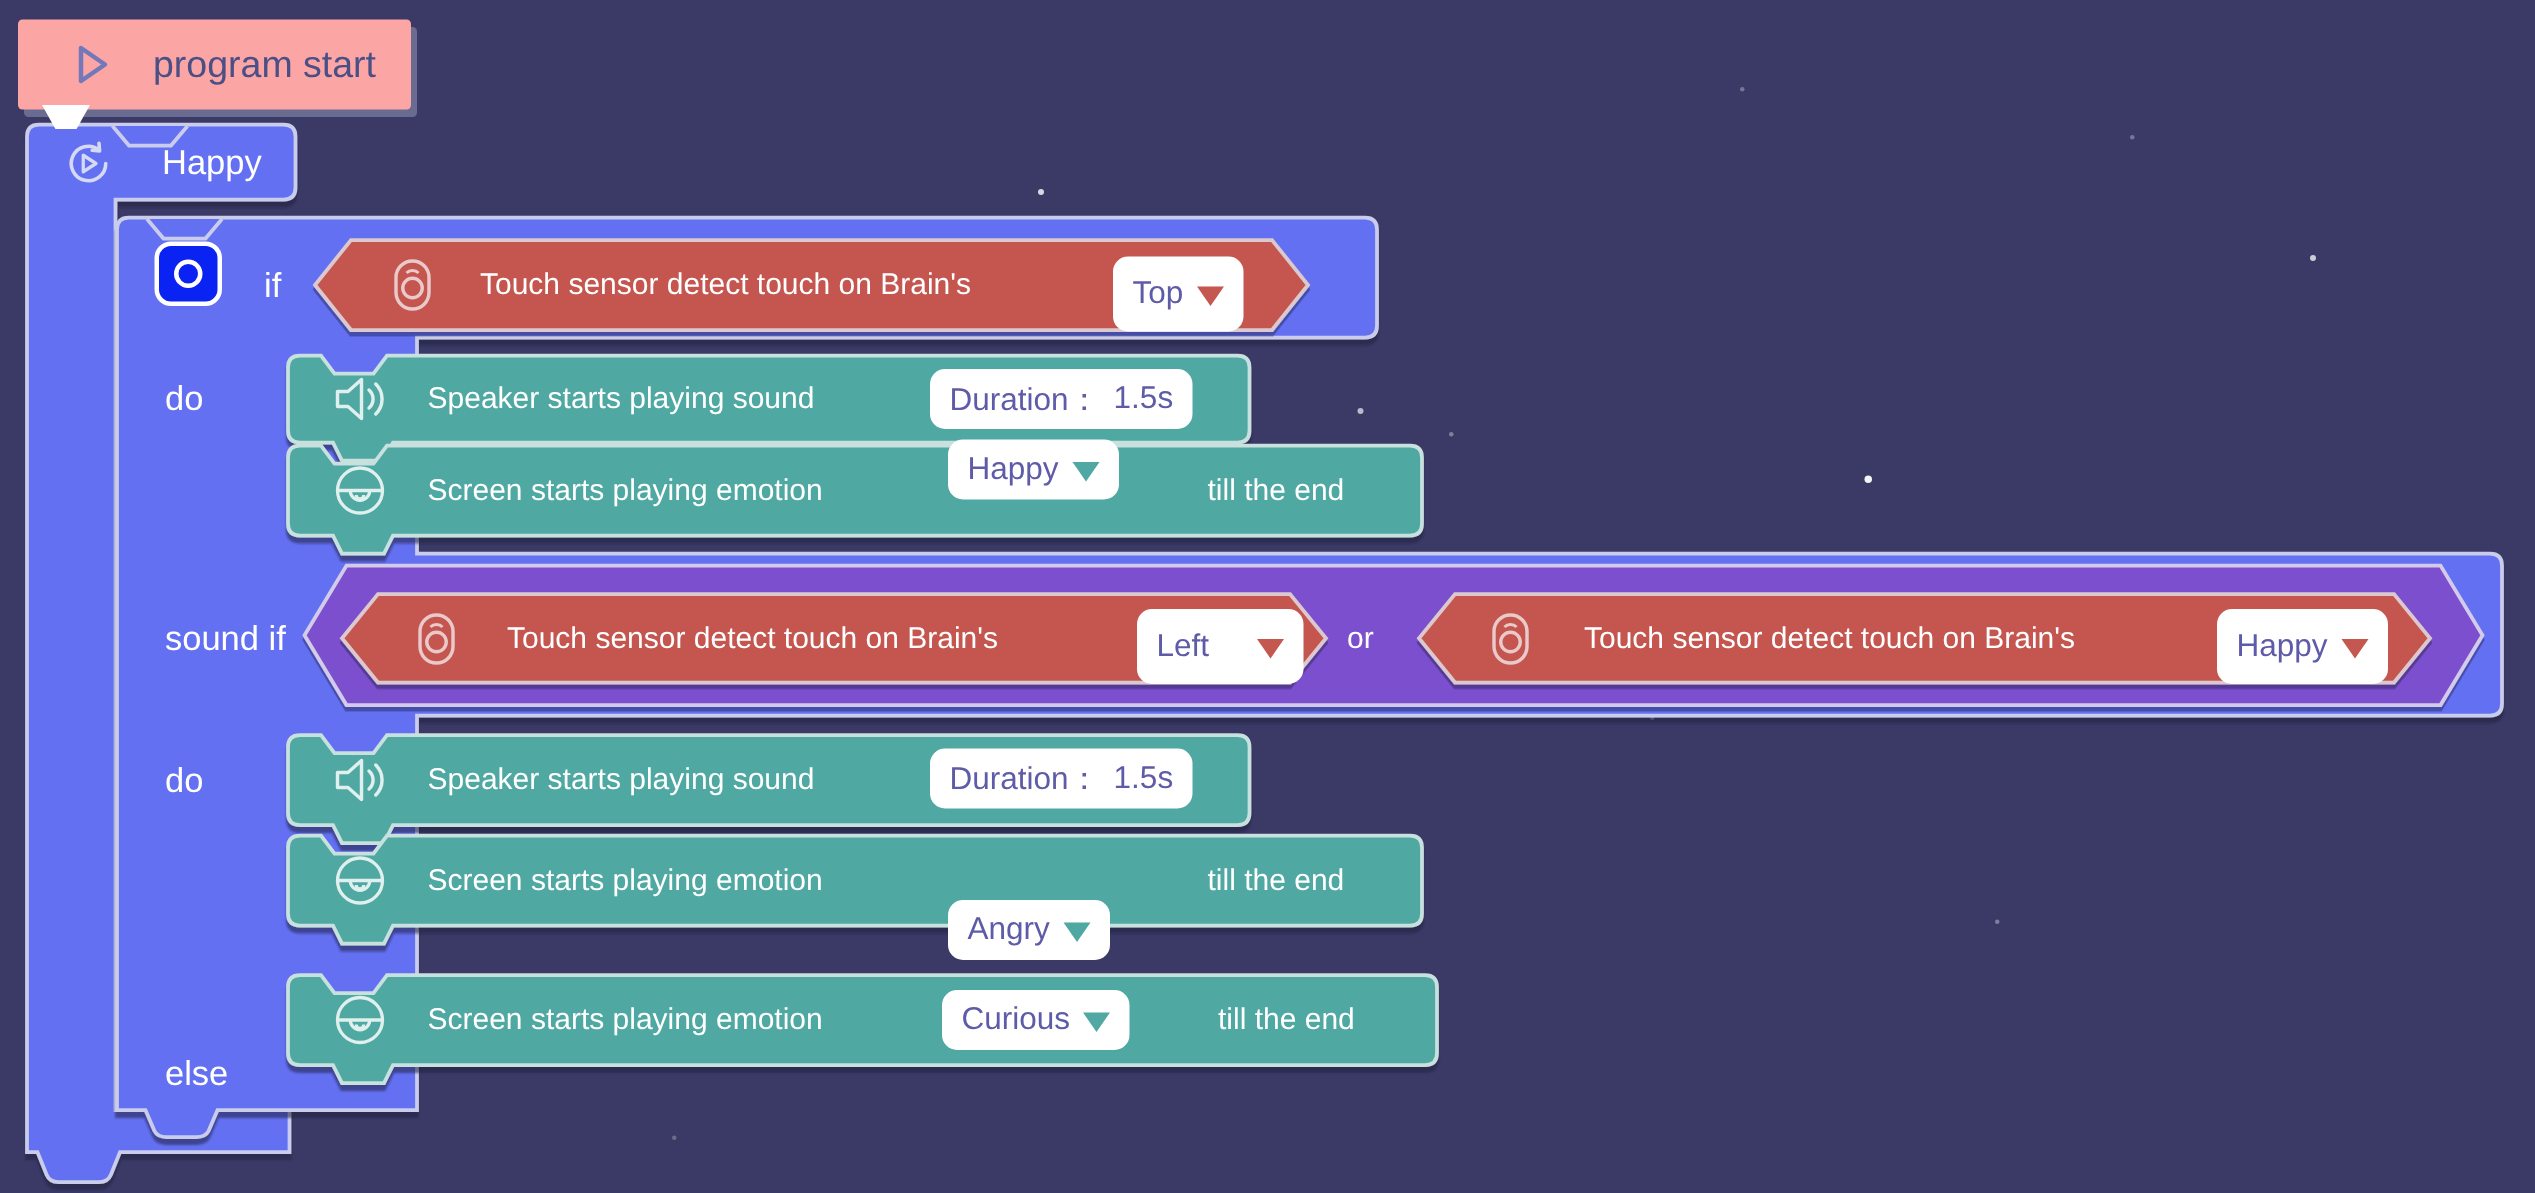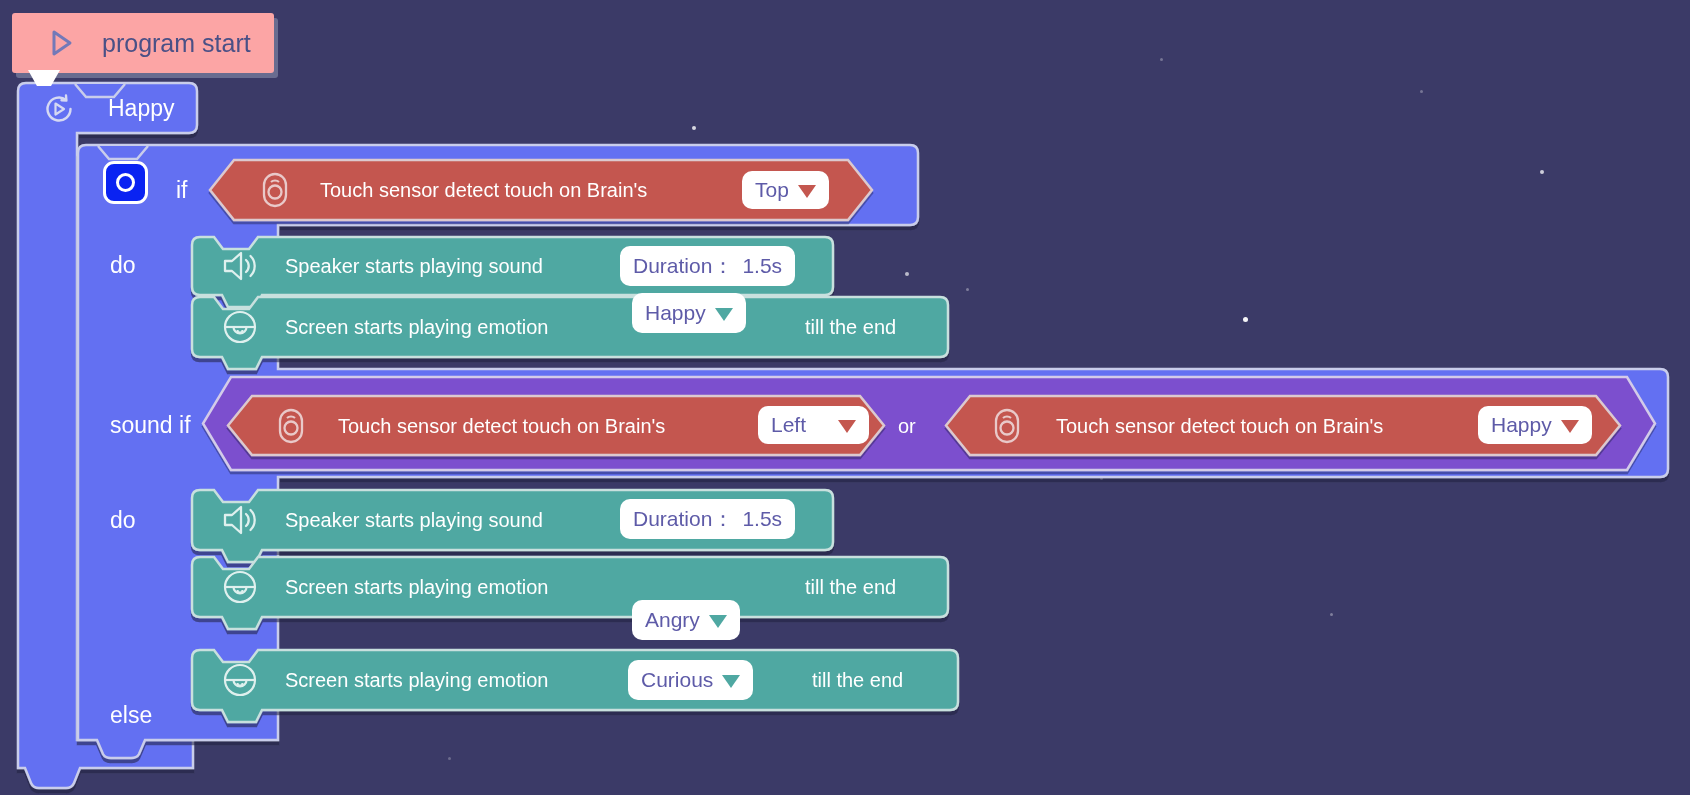--- a/index.html
+++ b/index.html
@@ -42,21 +42,21 @@
     clip-path:polygon(0 0,100% 0,72% 100%,28% 100%);}
 
   
   #gear{left:103px;top:161px;width:45px;height:43px;background:#0A23F2;
     border:3px solid #fff;border-radius:11px;box-sizing:border-box;
     display:flex;align-items:center;justify-content:center;}
   #gear .ring{width:13px;height:13px;border:3.5px solid #fff;border-radius:50%;}
 
   
   .pill{
-    position:absolute;height:38px;background:#fff;border-radius:10px;
+    position:absolute;height:50px;background:#fff;border-radius:10px;
     display:inline-flex;align-items:center;gap:9px;padding:0 13px;
     color:#5E5BA8;font-size:21px;white-space:nowrap;box-sizing:border-box;
   }
   .pill.tall{height:40px;}
   .tri{width:0;height:0;border-left:9px solid transparent;border-right:9px solid transparent;border-top:13px solid #C4574F;margin-top:2px;}
   .tri.teal{border-top-color:#4FA8A2;}
 
   .icon-box{position:absolute;pointer-events:none;}
 </style>
 </head>

